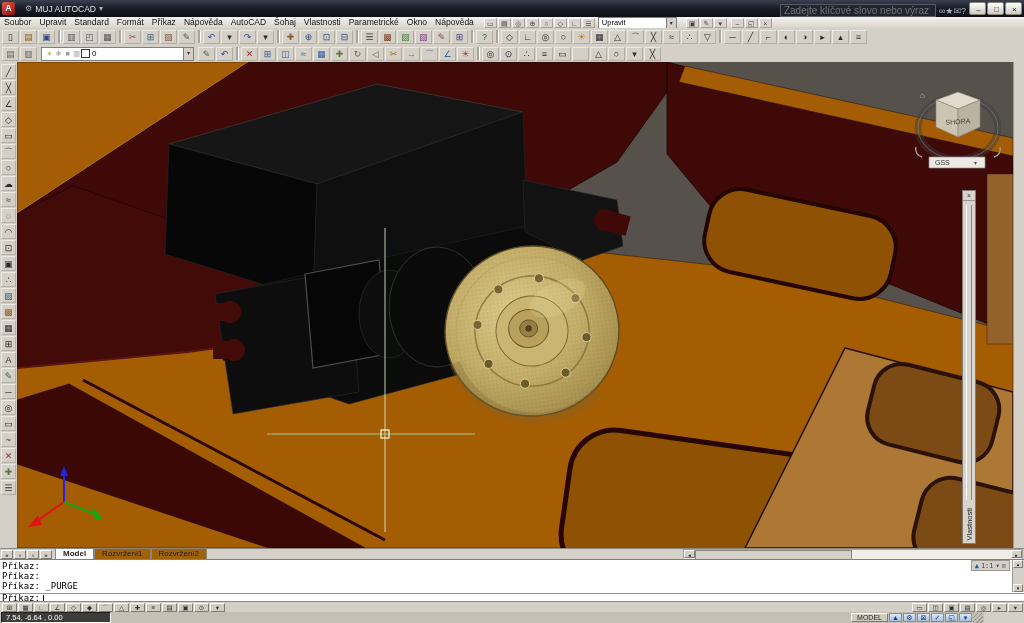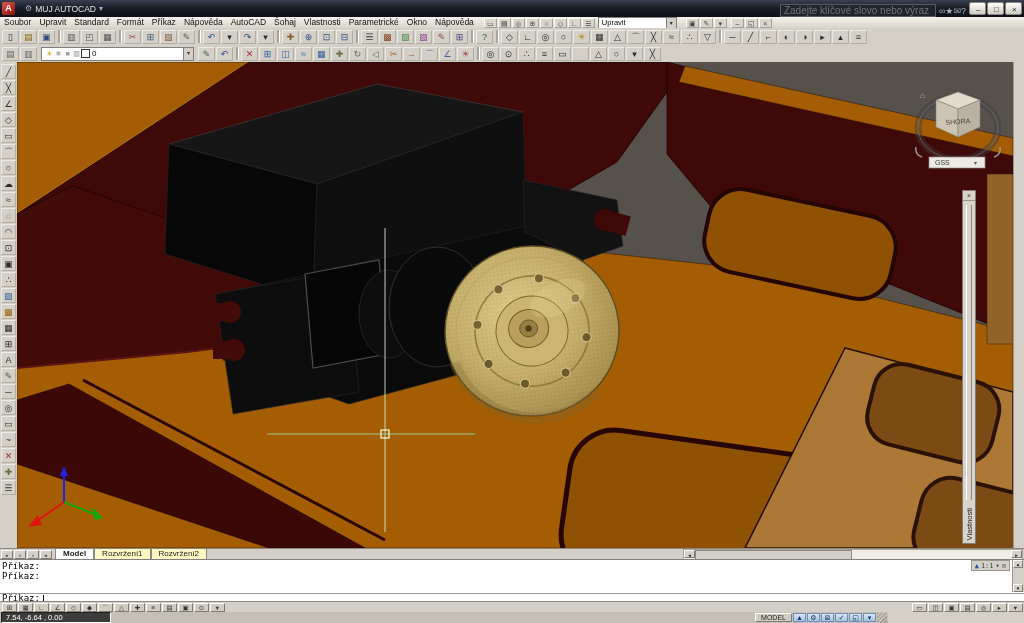--- a/index.html
+++ b/index.html
@@ -43,38 +43,38 @@
   #viewport svg{position:absolute;left:0;top:0;}
   #vp-filler{position:absolute;left:1013px;top:62px;width:11px;height:486px;background:#d4d0c8;border-left:1px solid #9a968e;}
   #palette{position:absolute;left:945px;top:128px;width:12px;height:352px;background:#d8d4cc;border:1px solid #7f7c74;display:flex;flex-direction:column;align-items:center;z-index:2;}
   .pal-close{width:10px;height:9px;font-size:7px;line-height:9px;text-align:center;border-bottom:1px solid #9a968e;color:#333;width:100%;}
   .pal-grip{flex:1;width:4px;margin:4px 0;border-left:1px solid #fff;border-right:1px solid #8c887e;}
   .pal-title{writing-mode:vertical-rl;transform:rotate(180deg);font-size:7.5px;color:#222;padding:2px 0 4px;}
   
   #tabsrow{position:absolute;left:0;top:548px;width:1024px;height:11px;background:#d4d0c8;border-top:1px solid #8c887e;display:flex;align-items:center;font-size:8px;}
   .tnav{width:12px;height:9px;font-size:6px;line-height:8px;text-align:center;background:#d4d0c8;border:1px solid;border-color:#fff #7f7b72 #7f7b72 #fff;padding:0;margin-left:1px;}
   .tabs{display:flex;margin-left:3px;height:11px;}
-  .tab{height:10px;line-height:10px;padding:0 7px;border:1px solid #8c887e;border-top:none;background:#fef9c3;color:#222;font-size:8px;}
+  .tab{height:10px;line-height:10px;padding:0 7px;border:1px solid #8c887e;border-top:none;background:#a16207;color:#222;font-size:8px;}
   .tab.active{background:#fff;font-weight:bold;}
   .hscroll{margin-left:auto;width:338px;height:10px;display:flex;background:#efede6;border:1px solid #a9a49a;margin-right:1px;}
   .sbtn{width:11px;height:8px;font-size:5px;line-height:8px;text-align:center;background:#d4d0c8;border:1px solid;border-color:#fff #7f7b72 #7f7b72 #fff;padding:0;}
   .hthumb{width:46%;background:#d4d0c8;border:1px solid #8c887e;height:8px;}
   
   #cmdwin{position:absolute;left:0;top:559px;width:1024px;height:42px;background:#fff;border-top:1px solid #7f7f7f;font-family:"DejaVu Sans Mono",monospace;}
   .cmd-history{height:31px;padding:1px 2px;font-size:9px;line-height:10px;color:#000;overflow:hidden;}
   .cmd-input{border-top:1px solid #9a968e;font-size:9px;line-height:9px;padding:0 2px;display:flex;align-items:center;color:#000;}
   .cursor{border-left:1px solid #000;height:8px;margin-left:3px;}
   .cmd-scroll{position:absolute;right:0;top:0;width:11px;height:32px;background:#d4d0c8;border-left:1px solid #9a968e;display:flex;flex-direction:column;justify-content:space-between;}
   .cmd-scroll button{width:10px;height:8px;font-size:5px;line-height:7px;text-align:center;background:#d4d0c8;border:1px solid;border-color:#fff #7f7b72 #7f7b72 #fff;padding:0;}
   .anno-cluster{position:absolute;right:14px;top:0;height:9px;display:flex;gap:2px;align-items:center;font-size:7px;color:#444;background:#d4d0c8;border:1px solid #9a968e;padding:0 3px;}
   
   #statusA{position:absolute;left:0;top:601px;width:1024px;height:11px;background:#d4d0c8;border-top:1px solid #8c887e;display:flex;align-items:center;gap:1px;padding-left:2px;}
   .stgl{width:15px;height:9px;font-size:6.5px;line-height:8px;text-align:center;background:#d0ccc2;border:1px solid;border-color:#fff #7f7b72 #7f7b72 #fff;color:#333;padding:0;}
   .sA-right{margin-left:auto;display:flex;gap:1px;padding-right:3px;}
-  #statusB{position:absolute;left:0;top:612px;width:888px;height:11px;background:#c4c0b6;display:flex;align-items:center;font-size:8px;}
+  #statusB{position:absolute;left:0;top:612px;width:984px;height:11px;background:#c4c0b6;display:flex;align-items:center;font-size:8px;}
   .coords{width:104px;height:9px;background:#3c3c3a;color:#fff;font-size:7.5px;line-height:9px;padding-left:4px;border:1px solid;border-color:#1e1e1e #fff #fff #1e1e1e;margin-left:1px;}
   .sB-right{margin-left:auto;display:flex;align-items:center;gap:1px;padding-right:1px;}
   .modelbtn{height:9px;font-size:7px;line-height:8px;padding:0 5px;background:#d0ccc2;border:1px solid;border-color:#fff #7f7b72 #7f7b72 #fff;color:#222;}
   .trayic{width:13px;height:9px;font-size:7px;line-height:8px;text-align:center;background:linear-gradient(#dce8f8,#a8c0e0);border:1px solid #7090b8;color:#1a3a68;padding:0;}
   .grip{width:10px;height:10px;background:repeating-linear-gradient(135deg,#9a968c 0 1px,transparent 1px 3px);}
 </style>
 </head>
 <body>
 
 <div class="app">
@@ -410,20 +410,21 @@
       <div style="flex:1;"></div>
       <button class="sbtn">▸</button>
     </div>
   </div>
 
   <div id="cmdwin">
     <div class="cmd-history">
       <span style="display:block;">
           <div>Příkaz:</div>
           <div>Příkaz:</div>
+          <div>Příkaz: _PURGE</div>
         </span>
     </div>
     <div class="cmd-input">
       <span>Příkaz:</span>
       <span class="cursor"></span>
     </div>
     <div class="anno-cluster">
       <span style="display:flex;gap:2px;align-items:center;">
           <span style="color: rgb(26, 92, 168);">▲</span>
           <span>1:1</span>

